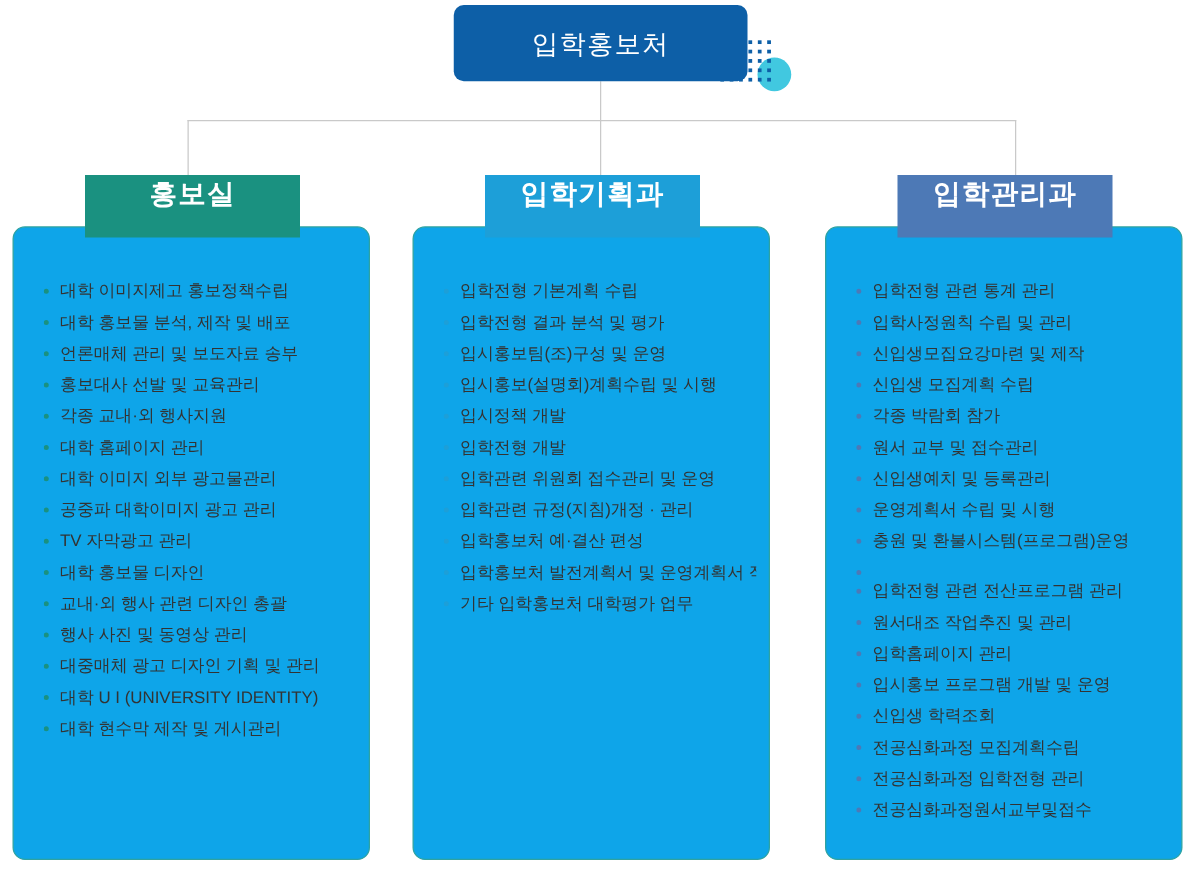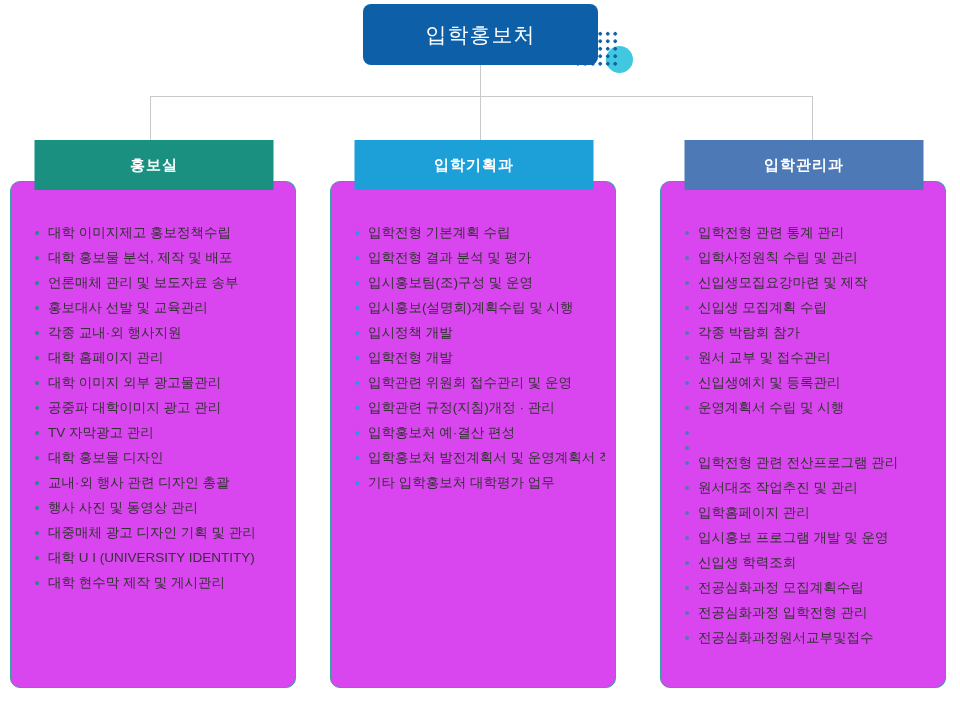--- a/index.html
+++ b/index.html
@@ -67,35 +67,35 @@
     height: 552px;
   }
   .dept-1 { left: 10px; }
   .dept-2 { left: 330px; }
   .dept-3 { left: 660px; }
 
   .dept-header {
     position: absolute;
     top: 0; left: 50%;
     transform: translateX(-50%);
-    width: 239px; height: 50px;
+    width: 172px; height: 50px;
     background: var(--dept-color);
     color: #fff;
-    display: flex; align-items: center; justify-content: center;
-    font-size: 15px;
+    display: flex; align-items: flex-start; justify-content: center;
+    font-size: 22px;
     font-weight: bold;
     letter-spacing: 1px;
     z-index: 2;
   }
 
   .dept-box {
     position: absolute;
     top: 41px; left: 0;
     width: 286px; height: 507px;
-    background: #d946ef;
+    background: #0ea5e9;
     border: 1px solid var(--box-border);
     border-radius: 10px;
     z-index: 1;
     overflow: hidden;
   }
 
   .task-list {
     list-style: none;
     margin: 0;
     padding: 38px 10px 0 24px;
@@ -289,20 +289,21 @@
           <li>
             <span class="bullet"></span>
             <span class="task-text">신입생예치 및 등록관리</span>
           </li>
           <li>
             <span class="bullet"></span>
             <span class="task-text">운영계획서 수립 및 시행</span>
           </li>
           <li>
             <span class="bullet"></span>
+            <span class="task-text">충원 및 환불시스템(프로그램)운영</span>
           </li>
           <li>
             <span class="bullet"></span>
           </li>
           <li>
             <span class="bullet"></span>
             <span class="task-text">입학전형 관련 전산프로그램 관리</span>
           </li>
           <li>
             <span class="bullet"></span>

